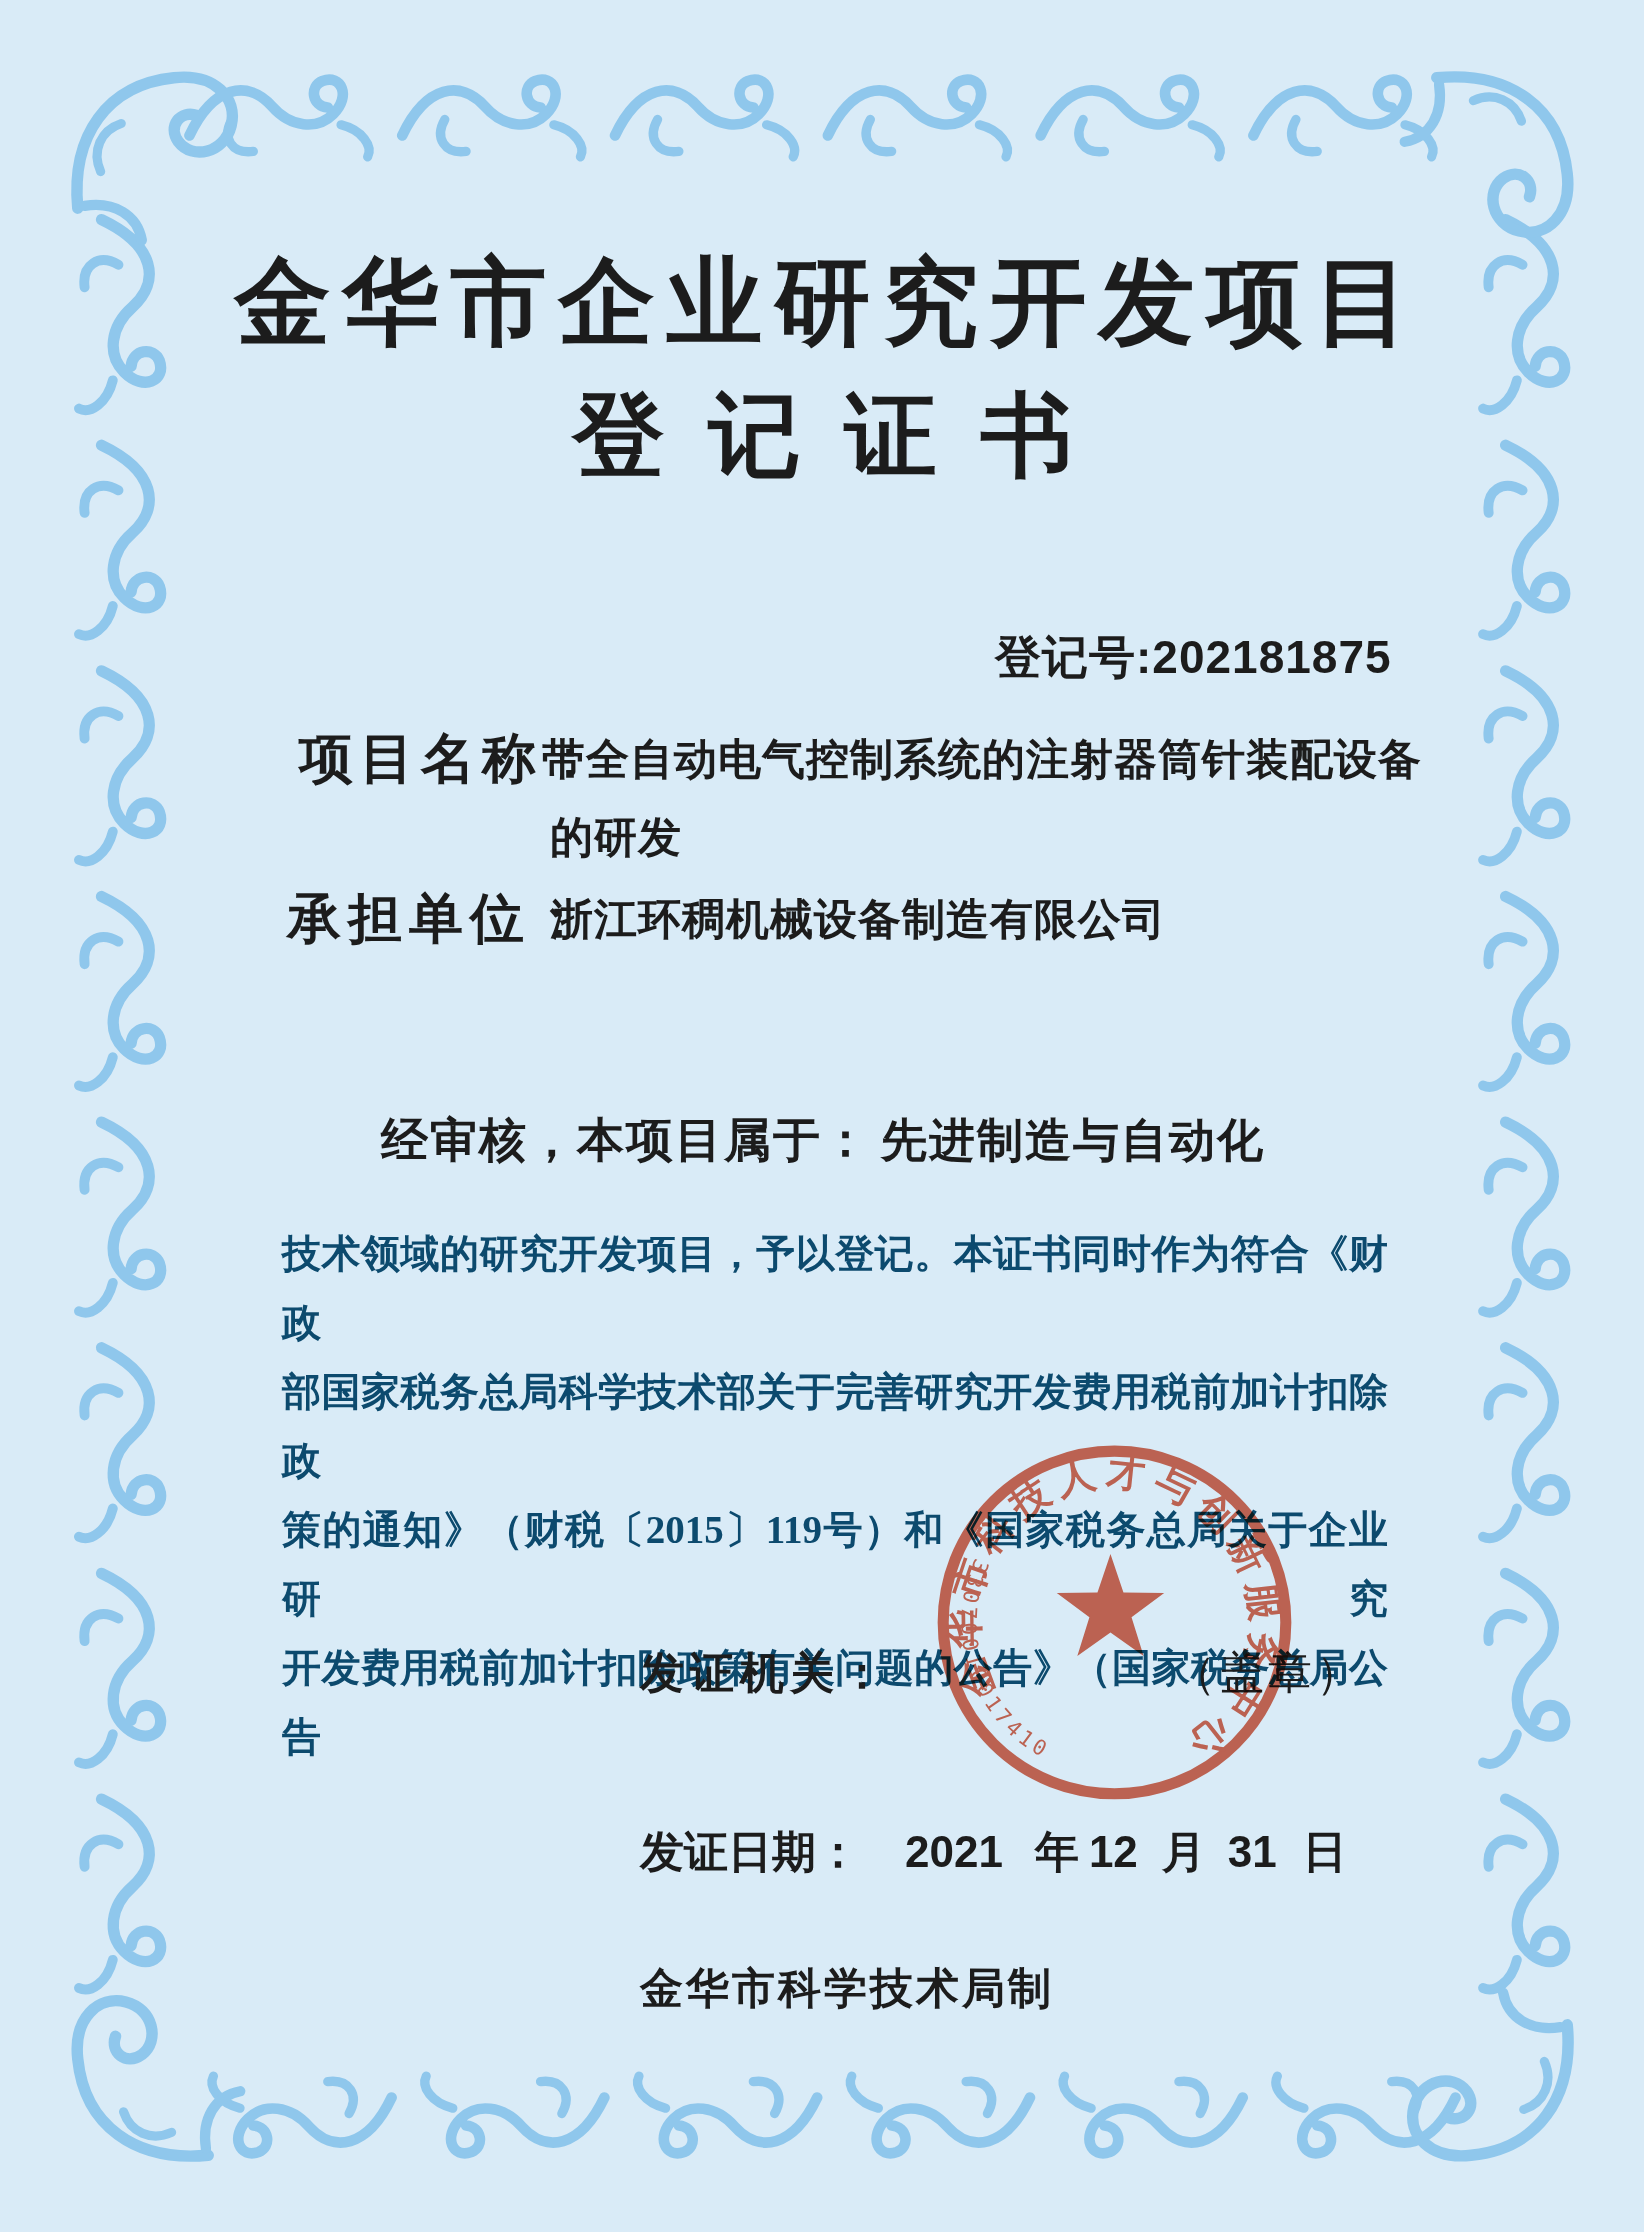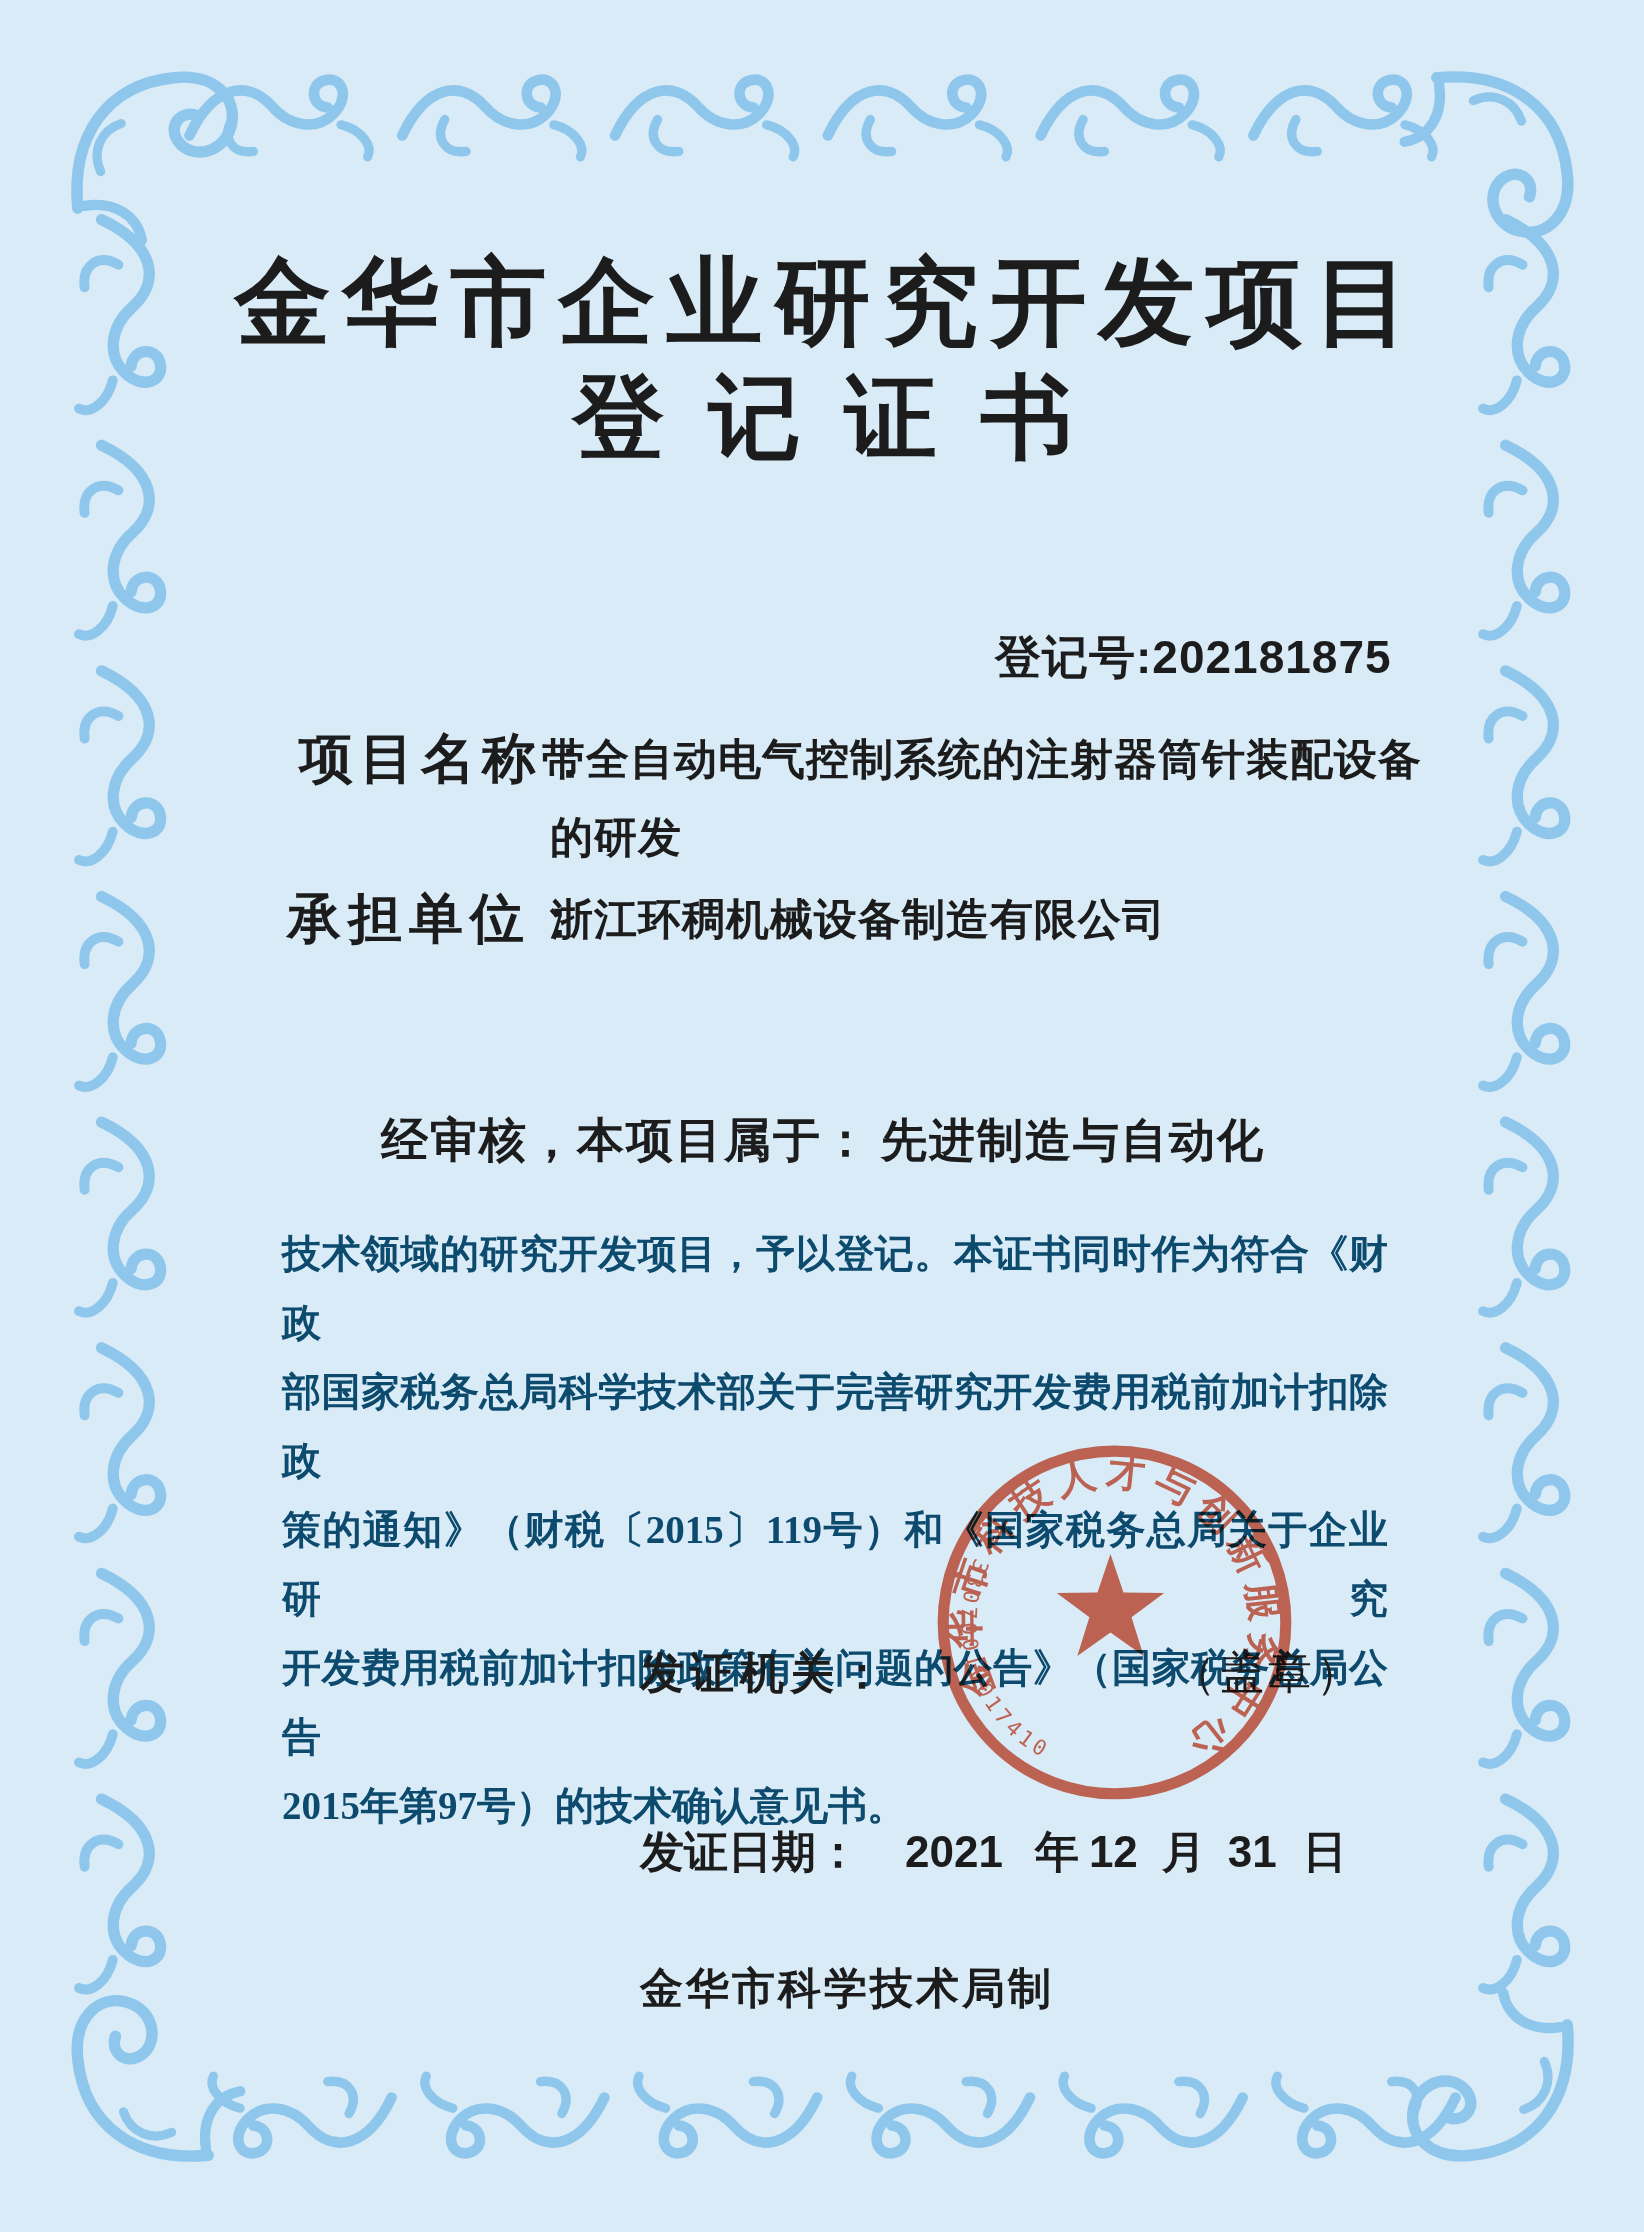--- a/index.html
+++ b/index.html
@@ -6,21 +6,21 @@
   .page{
     position:relative;width:1645px;height:2233px;overflow:hidden;
     background:#d9ebf7;color:#1c1c1c;
     font-family:"Liberation Sans","DejaVu Sans",sans-serif;
   }
   svg.borderlayer{position:absolute;left:0;top:0;z-index:0;}
   .abs{position:absolute;z-index:1;white-space:nowrap;}
   .title1{left:0;top:239px;width:100%;text-align:center;
     font-family:"Liberation Serif","DejaVu Serif",serif;font-weight:bold;
     font-size:96px;letter-spacing:12px;text-indent:12px;}
-  .title2{left:0;top:356px;width:100%;text-align:center;
+  .title2{left:0;top:374px;width:100%;text-align:center;
     font-family:"Liberation Serif","DejaVu Serif",serif;font-weight:bold;
     font-size:92px;letter-spacing:44px;text-indent:44px;}
   .reg{left:995px;top:627px;font-size:46px;font-weight:bold;letter-spacing:1px;}
   .fieldlabel{font-family:"Liberation Serif","DejaVu Serif",serif;font-weight:bold;
     font-size:54px;letter-spacing:7px;}
   .lbl-project{left:287px;top:723px;margin-left:12px;}
   .lbl-undertaker{left:287px;top:883px;}
   .fieldvalue{font-weight:bold;font-size:43px;letter-spacing:1px;}
   .val-project1{left:542px;top:731px;}
   .val-project2{left:550px;top:809px;}
@@ -111,21 +111,20 @@
   <div class="abs fieldlabel lbl-undertaker">承担单位：</div>
   <div class="abs fieldvalue val-undertaker">浙江环稠机械设备制造有限公司</div>
 
   <div class="abs review"><span class="review-label">经审核，本项目属于：</span><span class="review-value">先进制造与自动化</span></div>
 
   <div class="para">
     <div class="pline">技术领域的研究开发项目，予以登记。本证书同时作为符合《财政</div>
     <div class="pline">部国家税务总局科学技术部关于完善研究开发费用税前加计扣除政</div>
     <div class="pline">策的通知》（财税〔2015〕119号）和《国家税务总局关于企业研究</div>
     <div class="pline">开发费用税前加计扣除政策有关问题的公告》（国家税务总局公告</div>
-    <div class="pline last">2015年第97号）的技术确认意见书。</div>
   </div>
 
   <div class="abs issuer">发证机关：</div>
   <div class="abs sealnote">（盖章）</div>
 
   <svg class="seal" width="383" height="393" viewBox="0 0 380 390">
     <defs>
       <path id="ringPath" d="M72.2,258 A136,136 0 1 1 247.5,313.2"></path>
       <path id="codePath" d="M52.3,125.7 A152,152 0 0 0 150.6,336.8"></path>
     </defs>

